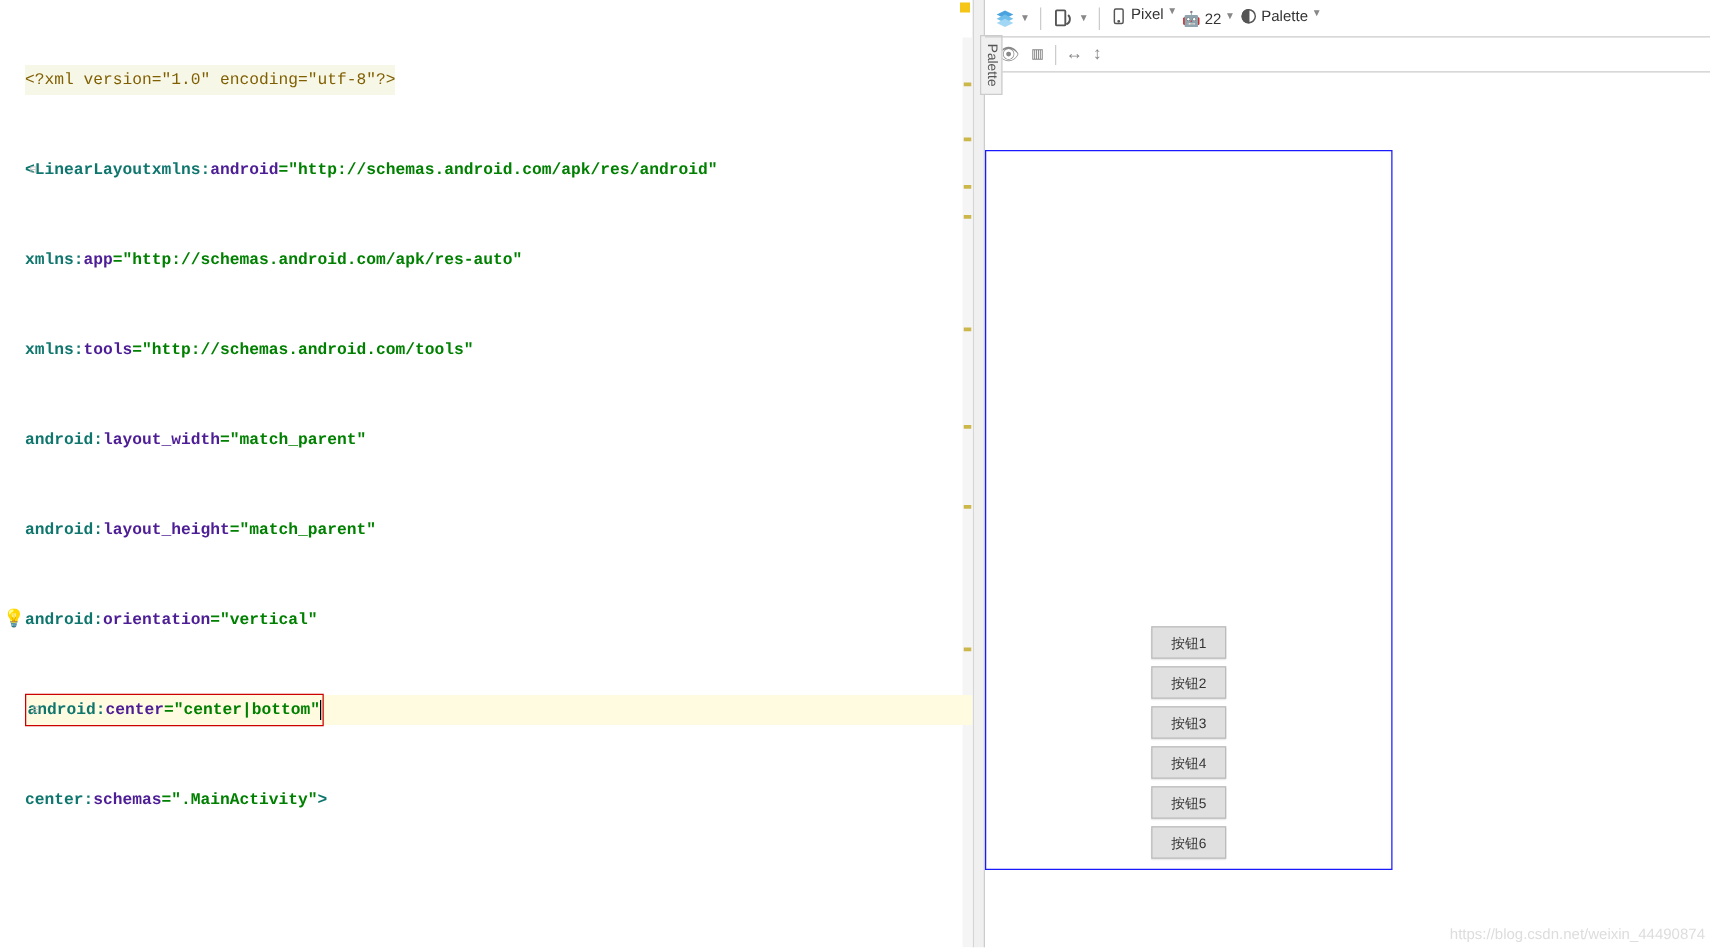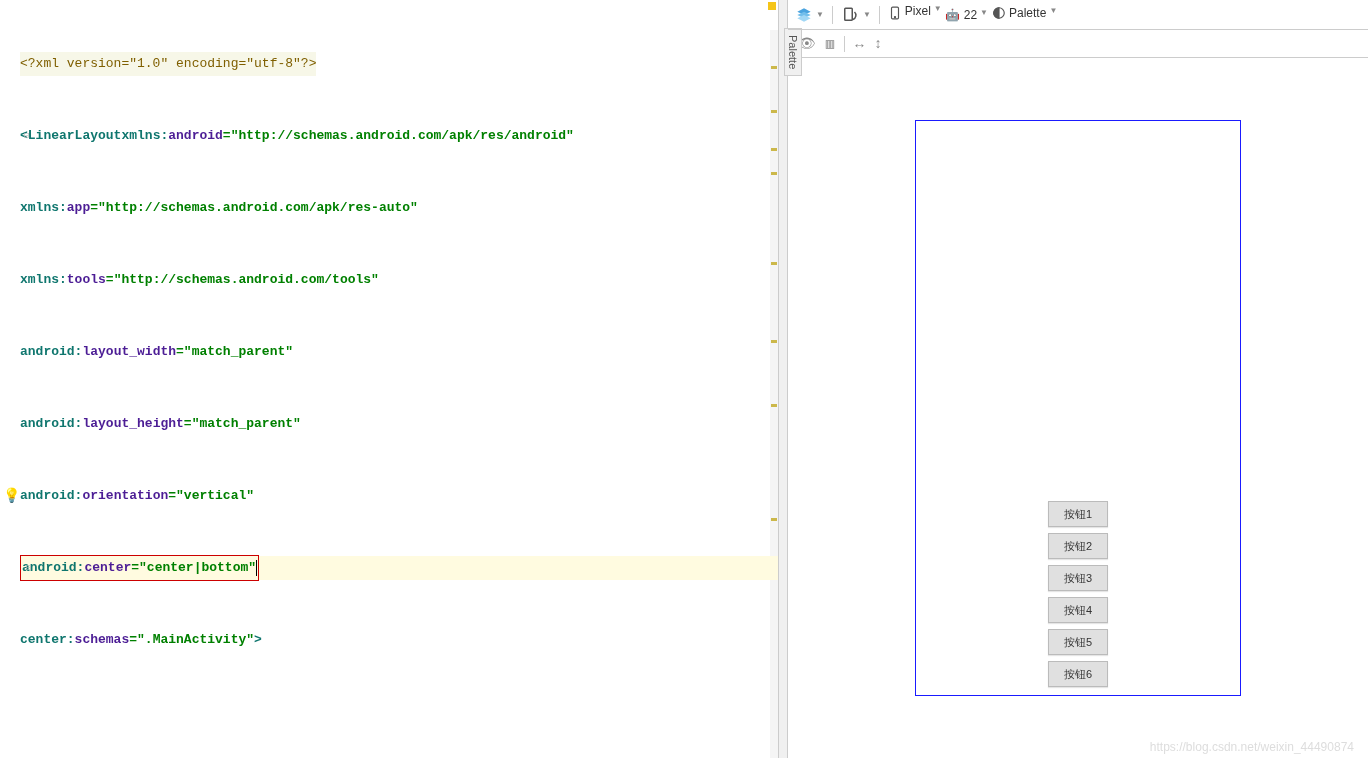--- a/index.html
+++ b/index.html
@@ -19,24 +19,24 @@
 .cursor { display:inline-block; width:1px; height:16px; background:#000; vertical-align:middle; }
 .split-bar { width:10px; background:#f0f0f0; border-left:1px solid #ccc; border-right:1px solid #ccc; }
 .preview-pane { flex:1; background:#fff; display:flex; flex-direction:column; }
 .palette-tab { position:absolute; left:-4px; top:28px; writing-mode:vertical-rl; font-size:11px; color:#555; background:#f0f0f0; padding:6px 2px; border:1px solid #ccc; font-family:Arial,sans-serif; }
 .toolbar { height:30px; border-bottom:1px solid #ccc; display:flex; align-items:center; gap:4px; padding:0 8px; font-family:Arial,sans-serif; font-size:12px; color:#333; position:relative; }
 .toolbar .sep { width:1px; height:18px; background:#ccc; margin:0 4px; }
 .dd { display:flex; align-items:flex-start; gap:3px; cursor:pointer; }
 .dd-arrow { color:#888; font-size:8px; }
 .sub-toolbar { height:28px; border-bottom:1px solid #ccc; display:flex; align-items:center; gap:10px; padding:0 10px; }
 .icon-eye,.icon-grid,.icon-lr,.icon-ud { color:#888; font-size:14px; }
-.design-surface { flex:1; position:relative; display:flex; align-items:center; justify-content:center; overflow:hidden; }
+.design-surface { flex:1; position:relative; display:flex; align-items:center; justify-content:flex-start; overflow:hidden; }
 .device-frame { width:326px; height:576px; border:1px solid #1a1aff; background:#fff; display:flex; flex-direction:column; justify-content:flex-end; align-items:center; padding-bottom:8px; gap:6px; }
 .android-btn { width:60px; height:26px; background:#e0e0e0; border:1px solid #bbb; font-size:11px; font-family:"Microsoft YaHei",sans-serif; display:flex; align-items:center; justify-content:center; color:#333; box-shadow:0 1px 1px rgba(0,0,0,.1); }
-.watermark { position:absolute; bottom:4px; right:14px; color:#ddd; font-size:12px; font-family:Arial,sans-serif; }
+.watermark { position:absolute; bottom:4px; right:4px; color:#ddd; font-size:12px; font-family:Arial,sans-serif; }
 .yellow-sq { position:absolute; top:2px; right:2px; width:8px; height:8px; background:#f5c518; }
 .pin-col { position:absolute; right:0; top:30px; bottom:0; width:8px; background:#f5f5f5; }
 .pin { position:absolute; left:1px; width:6px; height:3px; background:#ccb84a; }
 .layer-icon { display:inline-flex; width:16px; height:16px; }
 .layer-icon svg { width:16px; height:16px; }
 .rotate-icon svg { width:18px; height:18px; }
 .phone-icon svg { width:14px; height:18px; }
 .android-icon { color:#689F38; }
 .theme-icon svg { width:14px; height:14px; }
 .fold { position:absolute; left:4px; color:#bbb; font-size:9px; }

